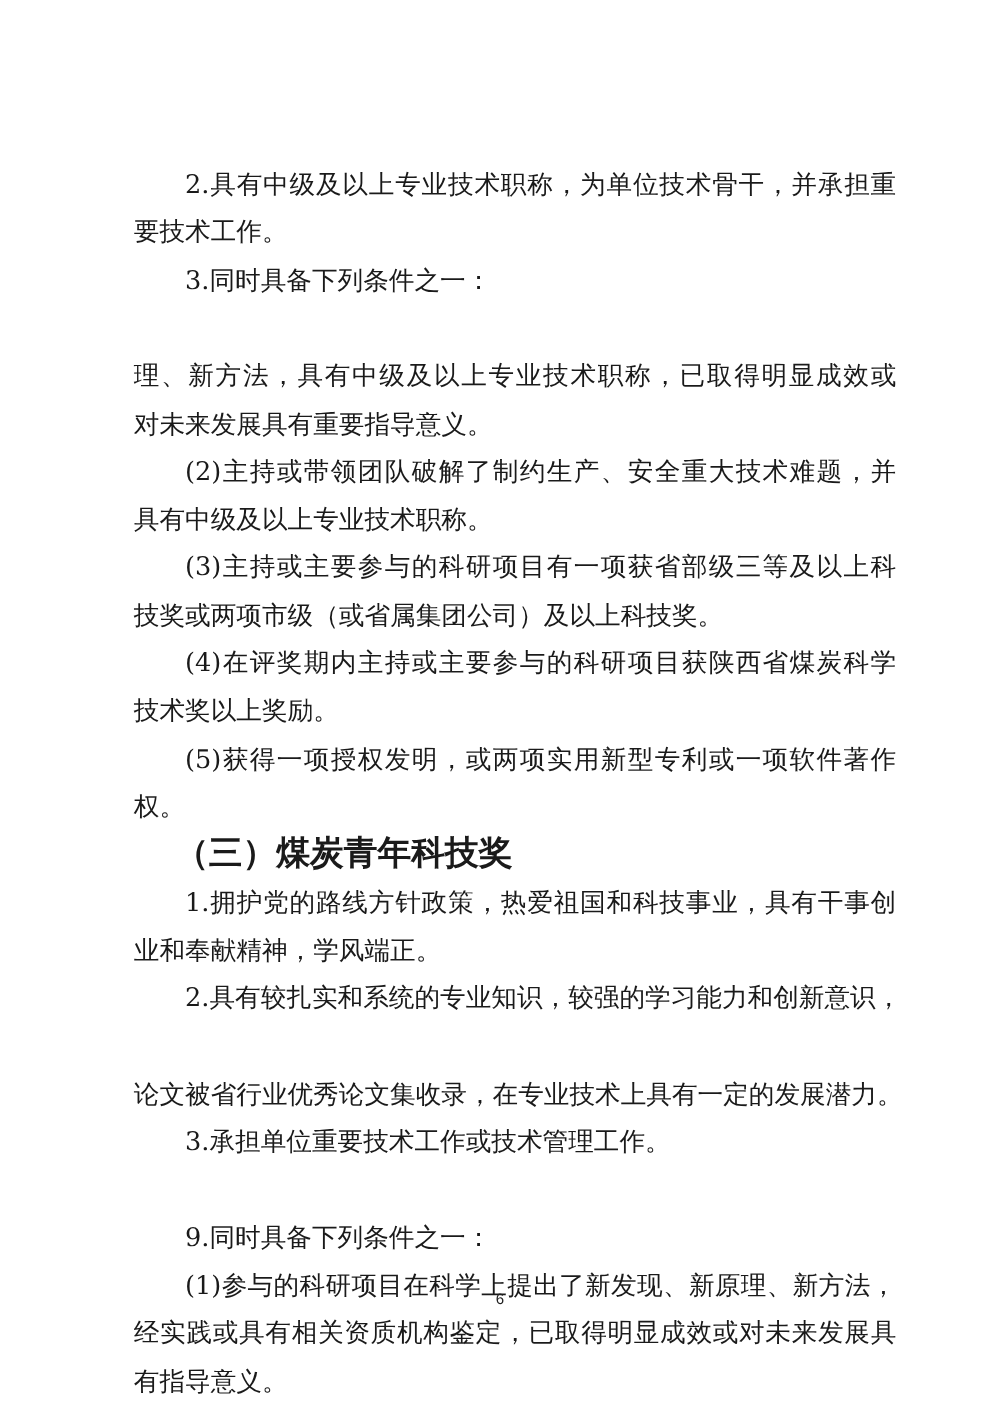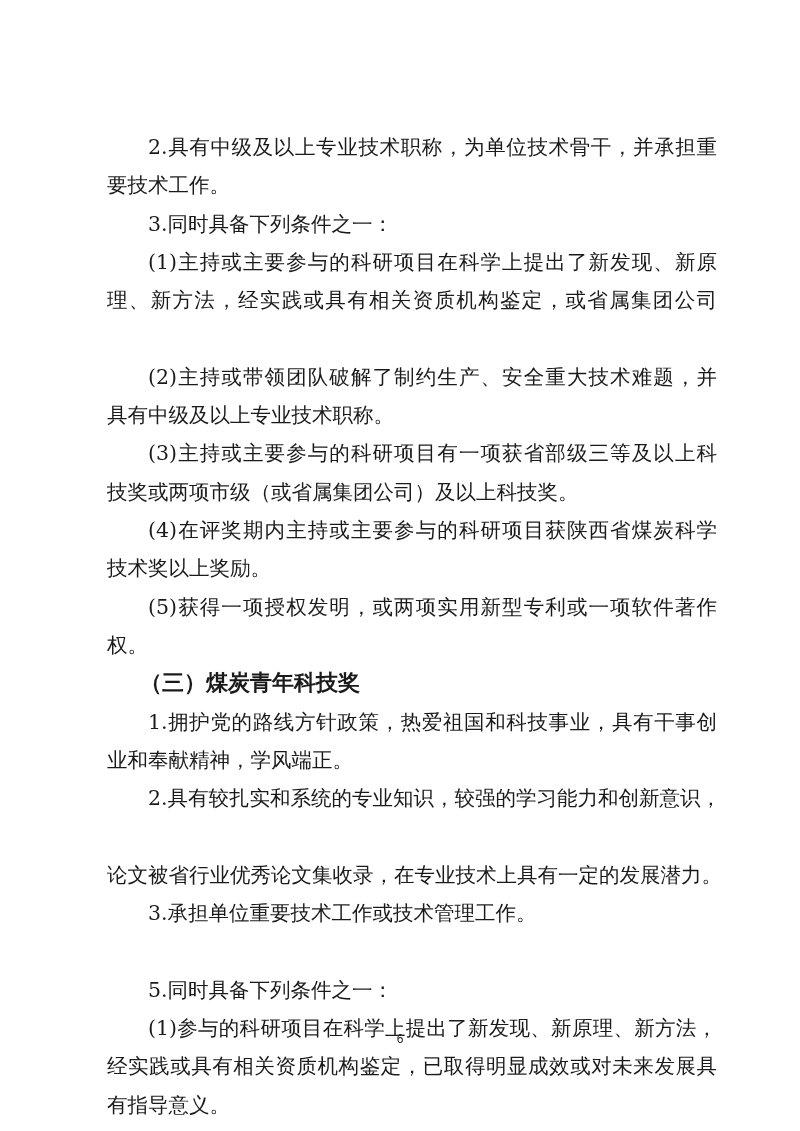--- a/index.html
+++ b/index.html
@@ -4,45 +4,45 @@
   <style>
     html, body { margin: 0; padding: 0; background: #ffffff; }
     body { width: 800px; height: 1131px; position: relative; overflow: hidden;
            font-family: "DejaVu Serif", "Liberation Serif", serif; color: #1a1a1a; }
     .page { position: absolute; left: 0; top: 0; width: 800px; height: 1131px; border-radius: 10px; }
     .line { position: absolute; left: 107px; width: 610px; height: 38px; line-height: 38px;
             font-size: 20.5px; white-space: nowrap; text-align: justify; text-align-last: justify;
             letter-spacing: 0px; }
     .line.last { text-align-last: left; }
     .indent { left: 148px; width: 569px; }
-    .heading { font-weight: bold; font-family: "DejaVu Sans", "Liberation Sans", sans-serif; font-size: 22px; }
+    .heading { font-weight: bold; font-family: "DejaVu Sans", "Liberation Sans", sans-serif; font-size: 27px; }
     .pagenum { position: absolute; left: 0; width: 800px; top: 1032px; text-align: center;
                font-size: 12px; font-family: "Liberation Sans", sans-serif; color: #222; }
   </style>
 </head>
 <body>
 
 <div class="page">
   <div class="line indent" style="top:128px">2.具有中级及以上专业技术职称，为单位技术骨干，并承担重</div>
   <div class="line last" style="top: 166.3px;">要技术工作。</div>
   <div class="line indent last" style="top: 204.6px;">3.同时具备下列条件之一：</div>
-  <div class="line indent" style="top: 242.9px;">(1)主持或主要参与的科研项目在科学上提出了新发现、新原</div>
-  <div class="line" style="top: 281.2px;">理、新方法，经实践或具有相关资质机构鉴定，或省属集团公司</div>
+  <div class="line" style="top: 281.2px;">理、新方法，具有中级及以上专业技术职称，已取得明显成效或</div>
+  <div class="line last" style="top: 319.5px;">对未来发展具有重要指导意义。</div>
   <div class="line indent" style="top: 357.8px;">(2)主持或带领团队破解了制约生产、安全重大技术难题，并</div>
   <div class="line last" style="top: 396.1px;">具有中级及以上专业技术职称。</div>
   <div class="line indent" style="top: 434.4px;">(3)主持或主要参与的科研项目有一项获省部级三等及以上科</div>
   <div class="line last" style="top: 472.7px;">技奖或两项市级（或省属集团公司）及以上科技奖。</div>
   <div class="line indent" style="top:511px">(4)在评奖期内主持或主要参与的科研项目获陕西省煤炭科学</div>
   <div class="line last" style="top: 549.3px;">技术奖以上奖励。</div>
   <div class="line indent" style="top: 587.6px;">(5)获得一项授权发明，或两项实用新型专利或一项软件著作</div>
   <div class="line last" style="top: 625.9px;">权。</div>
   <div class="line indent last heading" style="top: 664.2px; left: 140px;">（三）煤炭青年科技奖</div>
   <div class="line indent" style="top: 702.5px;">1.拥护党的路线方针政策，热爱祖国和科技事业，具有干事创</div>
   <div class="line last" style="top: 740.8px;">业和奉献精神，学风端正。</div>
   <div class="line indent" style="top: 779.1px;">2.具有较扎实和系统的专业知识，较强的学习能力和创新意识，</div>
   <div class="line" style="top: 855.7px;">论文被省行业优秀论文集收录，在专业技术上具有一定的发展潜力。</div>
   <div class="line indent last" style="top: 894px;">3.承担单位重要技术工作或技术管理工作。</div>
-  <div class="line indent last" style="top: 970.6px;">5.同时具备下列条件之一：</div>
+  <div class="line indent last" style="top: 970.6px;">9.同时具备下列条件之一：</div>
   <div class="line indent" style="top: 1008.9px;">(1)参与的科研项目在科学上提出了新发现、新原理、新方法，</div>
   <div class="line" style="top: 1047.2px;">经实践或具有相关资质机构鉴定，已取得明显成效或对未来发展具</div>
   <div class="line last" style="top: 1085.5px;">有指导意义。</div>
   <div class="pagenum">6</div>
 </div>
 
 </body></html>

